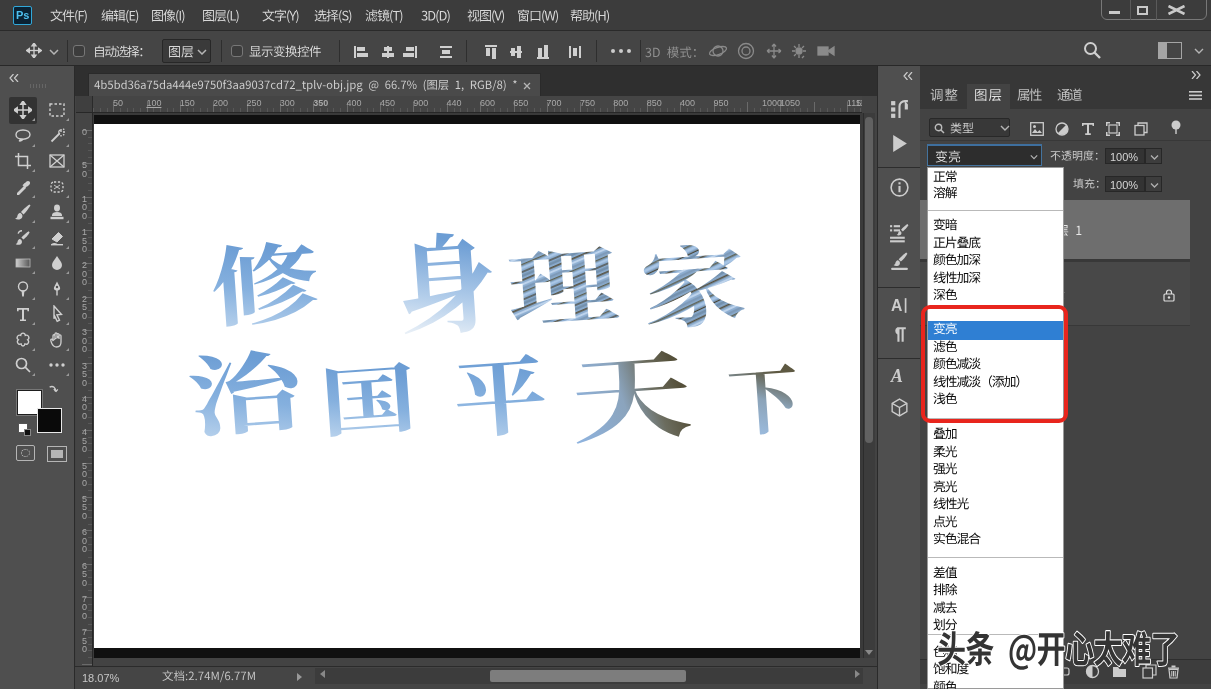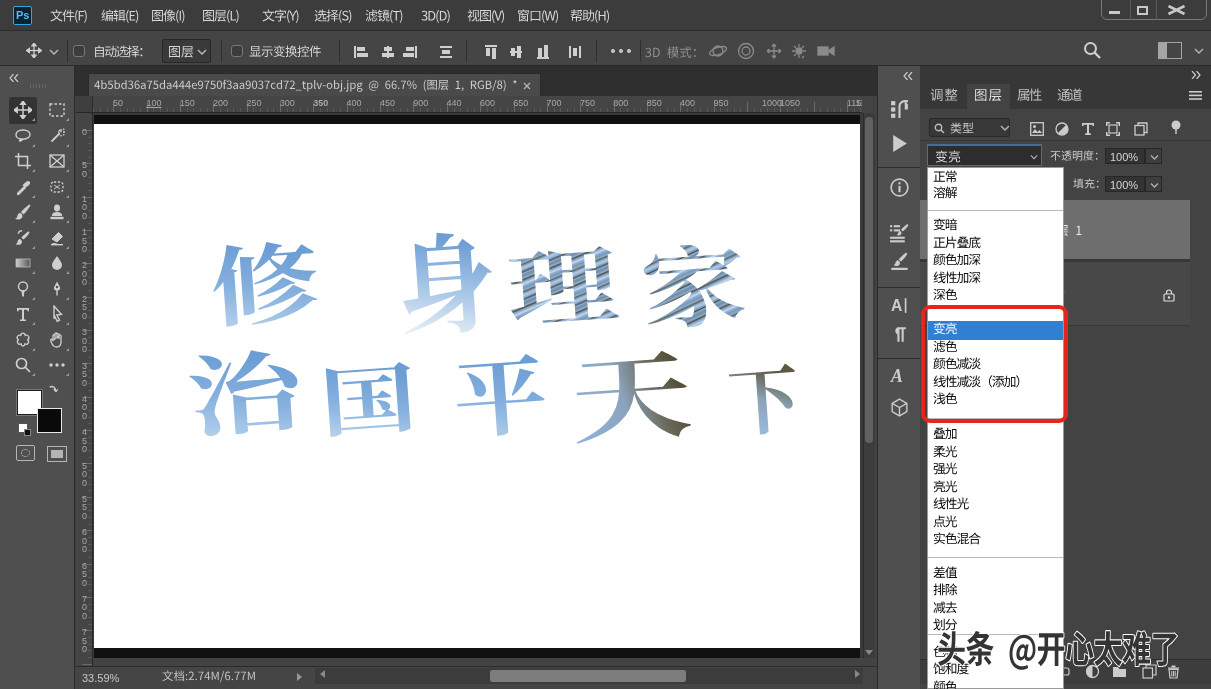--- a/index.html
+++ b/index.html
@@ -479,21 +479,21 @@
     <g transform="translate(0,62.2) scale(0.0740,-0.0740)" fill="url(#skyX)">
       <use href="#c4e0b"></use>
     </g>
   </svg>
 <div style="position:absolute;left:863px;top:113px;width:12px;height:545px;background:#3c3c3c;border-left:1px solid #2c2c2c;"></div>
 <div style="position:absolute;left:865px;top:117px;width:8px;height:326px;background:#616161;border-radius:4px;"></div>
 <svg style="position:absolute;left:865px;top:650px;width:8px;height:5px;" viewBox="0 0 8 5">
     <path d="M0 0l4 5 4-5z" fill="#888"></path>
   </svg>
 <div style="position:absolute;left:75px;top:666px;width:805px;height:23px;background:#454545;border-top:1px solid #2b2b2b;"></div>
-<div style="position:absolute;left:82px;top:672px;width:60px;height:12px;font:11px 'Liberation Sans';color:#c6c6c6;">33.59%</div>
+<div style="position:absolute;left:82px;top:672px;width:60px;height:12px;font:11px 'Liberation Sans';color:#c6c6c6;">18.07%</div>
 <svg style="position:absolute;left:162.0px;top:670.0px;" width="94.1" height="14.4" viewBox="0 0 94.1 14.4" overflow="visible">
     <g transform="translate(0,10.12) scale(0.01150,-0.01150)" fill="#c6c6c6">
       <use href="#r6587" x="0"></use>
       <use href="#r6863" x="1000"></use>
       <use href="#r3a" x="2000"></use>
       <use href="#r32" x="2278"></use>
       <use href="#r2e" x="2833"></use>
       <use href="#r37" x="3111"></use>
       <use href="#r34" x="3666"></use>
       <use href="#r4d" x="4221"></use>

